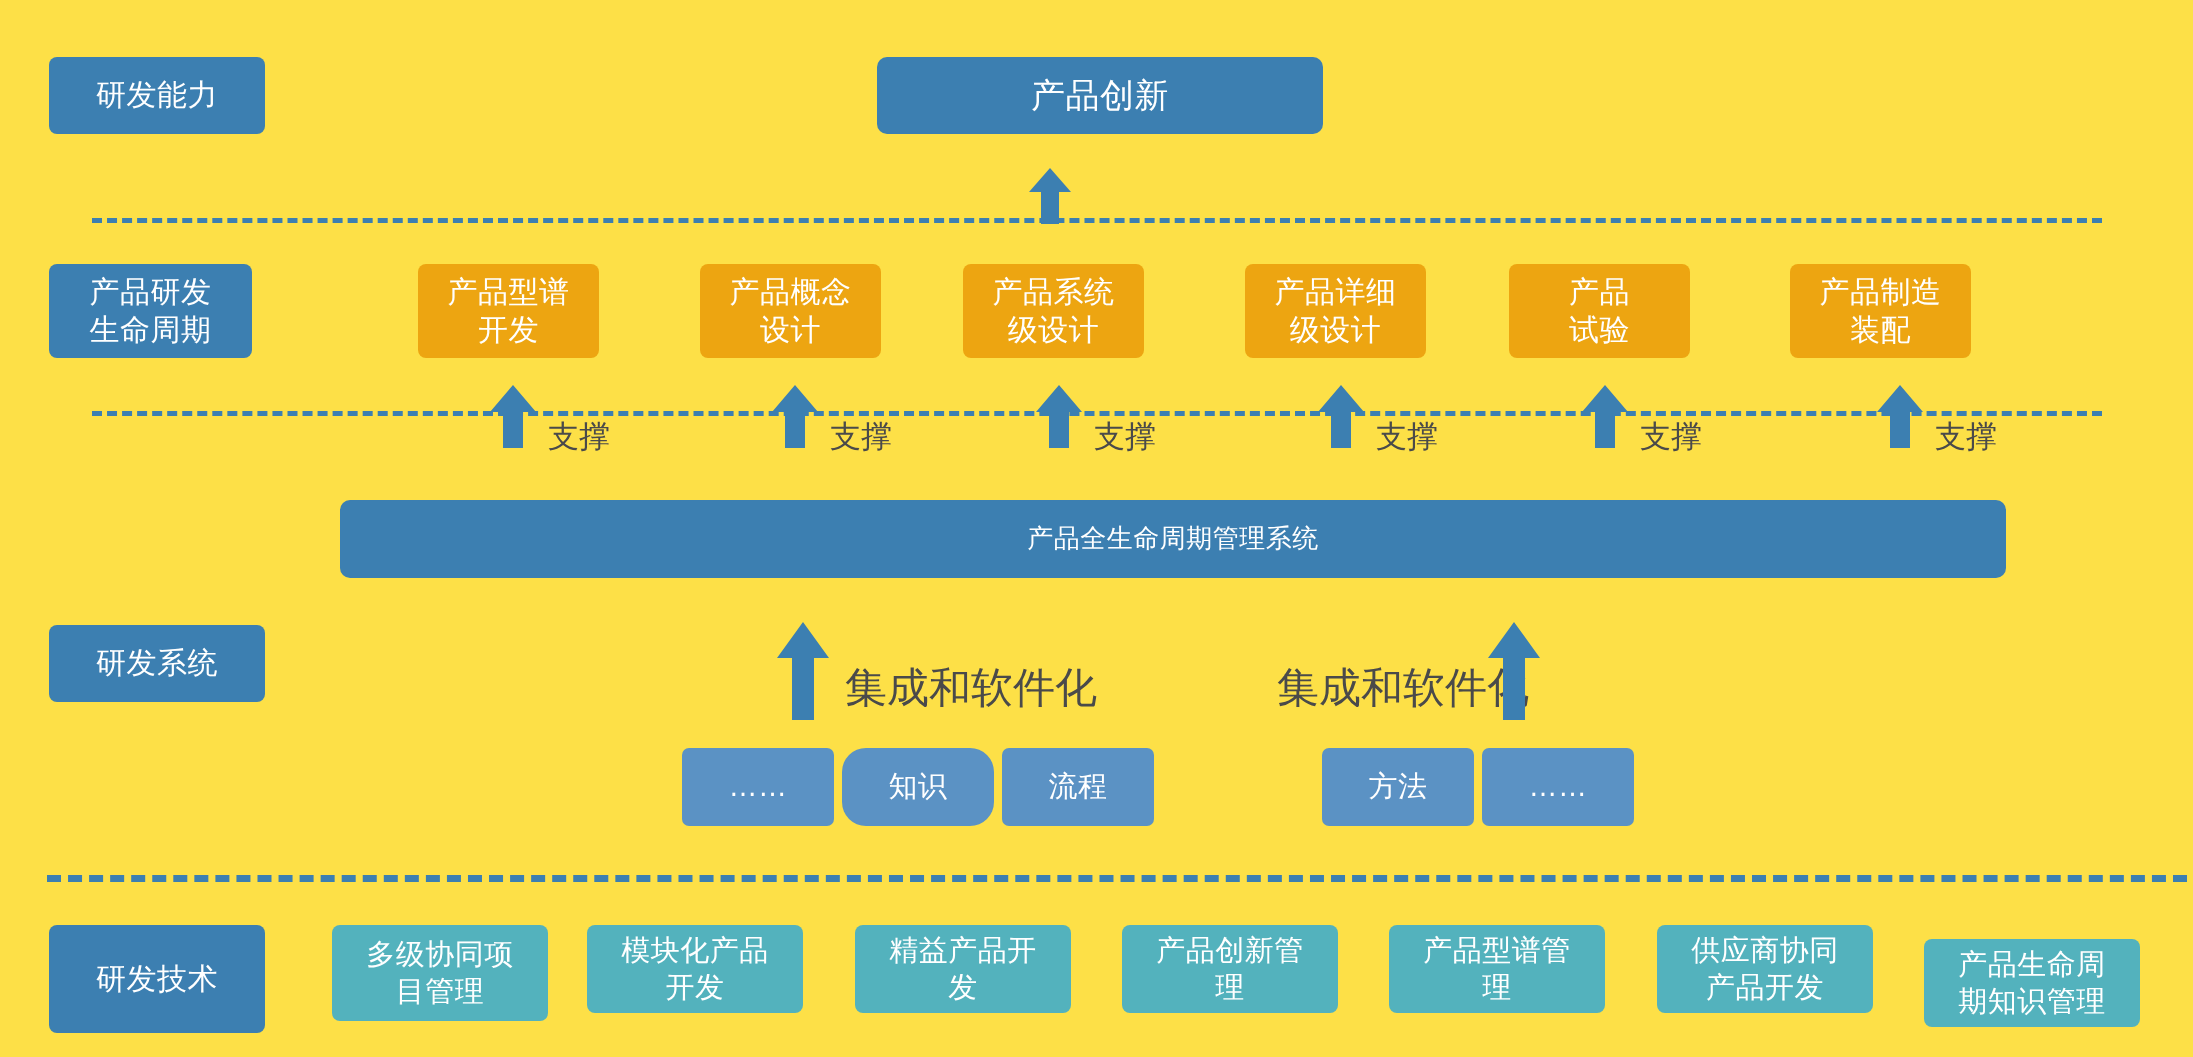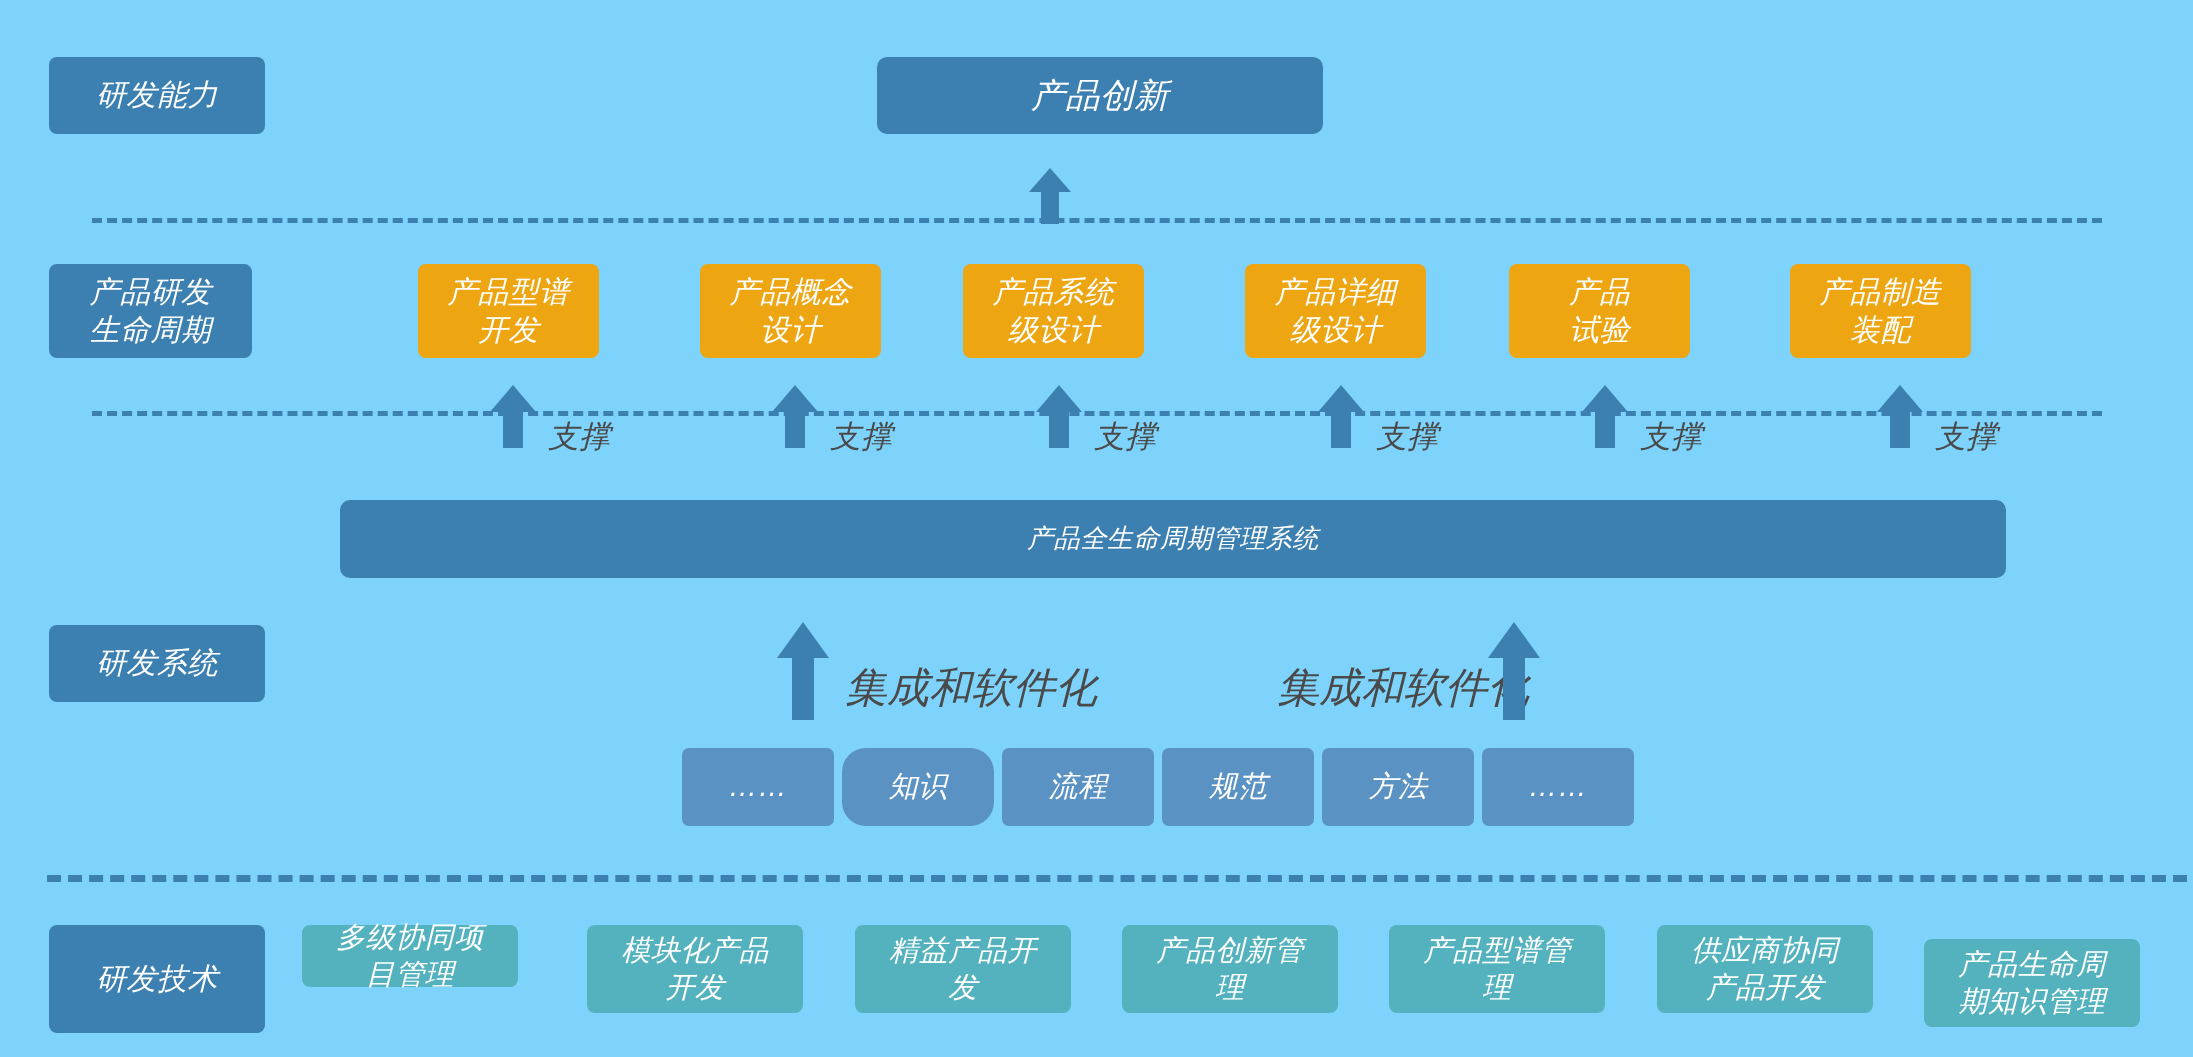--- a/index.html
+++ b/index.html
@@ -10,22 +10,21 @@
     width: 2193px;
     height: 1057px;
     background: #eef2f5;
     font-family: "Liberation Sans", "DejaVu Sans", sans-serif;
     overflow: hidden;
   }
   #stage {
     position: relative;
     width: 2193px;
     height: 1057px;
-    background: #7dd3fc;
-    font-style: italic;
+    background: #fde047;
   }
   .box {
     position: absolute;
     box-sizing: border-box;
     display: flex;
     align-items: center;
     justify-content: center;
     text-align: center;
     color: #ffffff;
     border-radius: 8px;
@@ -174,29 +173,28 @@
   <div class="ann ann-big" style="left:1277px; top:660px;">集成和软件化</div>
   <div class="arrow" style="left:1488px; top:622px; width:52px; height:98px;">
     <svg width="52" height="98" viewBox="0 0 52 98">
       <polygon points="26,0 52,36 37,36 37,98 15,98 15,36 0,36" fill="#3c7fb1"></polygon>
     </svg>
   </div>
 
   <div class="box asset" style="left:682px; top:748px; width:152px; height:78px;">……</div>
   <div class="box asset" style="left:842px; top:748px; width:152px; height:78px;border-radius:24px;">知识</div>
   <div class="box asset" style="left:1002px; top:748px; width:152px; height:78px;">流程</div>
-  <div class="box asset" style="left:1162px; top:748px; width:152px; height:78px;">规范</div>
   <div class="box asset" style="left:1322px; top:748px; width:152px; height:78px;">方法</div>
   <div class="box asset" style="left:1482px; top:748px; width:152px; height:78px;">……</div>
 
   <div class="dash-line dash-lower" style="left:47px; top:875px; width:2140px; border-top-style:dashed;"></div>
 
   <div class="box cat-label" style="left:49px; top:925px; width:216px; height:108px;">研发技术</div>
 
-  <div class="box tech" style="left:302px; top:925px; width:216px; height:62px;">多级协同项
+  <div class="box tech" style="left:332px; top:925px; width:216px; height:96px;">多级协同项
 目管理</div>
   <div class="box tech" style="left:587px; top:925px; width:216px; height:88px;">模块化产品
 开发</div>
   <div class="box tech" style="left:855px; top:925px; width:216px; height:88px;">精益产品开
 发</div>
   <div class="box tech" style="left:1122px; top:925px; width:216px; height:88px;">产品创新管
 理</div>
   <div class="box tech" style="left:1389px; top:925px; width:216px; height:88px;">产品型谱管
 理</div>
   <div class="box tech" style="left:1657px; top:925px; width:216px; height:88px;">供应商协同

